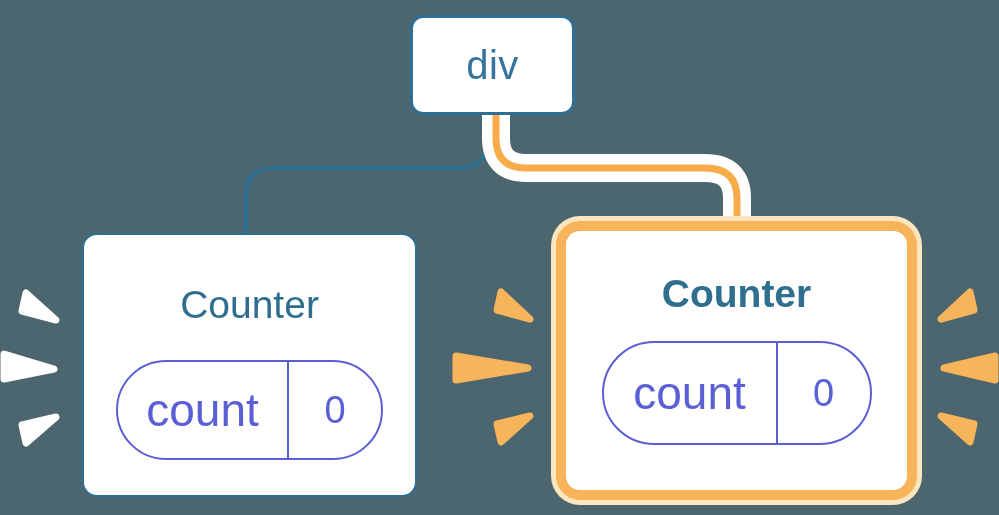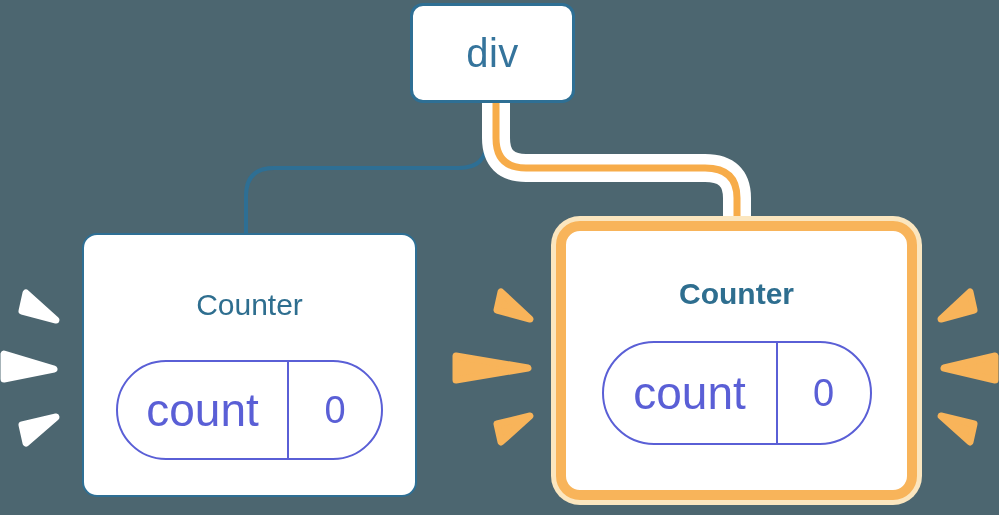--- a/index.html
+++ b/index.html
@@ -27,21 +27,21 @@
 
   .connector-layer {
     position: absolute;
     inset: 0;
     z-index: 1;
   }
 
   
   .root-node {
     position: absolute;
-    left: 410px; top: 3px;
+    left: 410px; top: 15px;
     width: 165px; height: 100px;
     background: var(--cardbg);
     border: 3px solid var(--blue);
     border-radius: 13px;
     display: flex;
     align-items: center;
     justify-content: center;
     z-index: 2;
   }
   .root-node .label {
@@ -71,21 +71,21 @@
     left: 556px; top: 221px;
     width: 361px; height: 279px;
     border: 10px solid var(--orange);
     border-radius: 24px;
     box-shadow: 0 0 0 5px var(--cream);
     padding-top: 42px;
   }
 
   .counter-title {
     color: var(--titleblue);
-    font-size: 30px;
+    font-size: 39px;
     font-weight: 500;
     line-height: 42px;
   }
   .counter-card.highlighted .counter-title {
     font-weight: 700;
   }
 
   
   .state-pill {
     display: flex;

